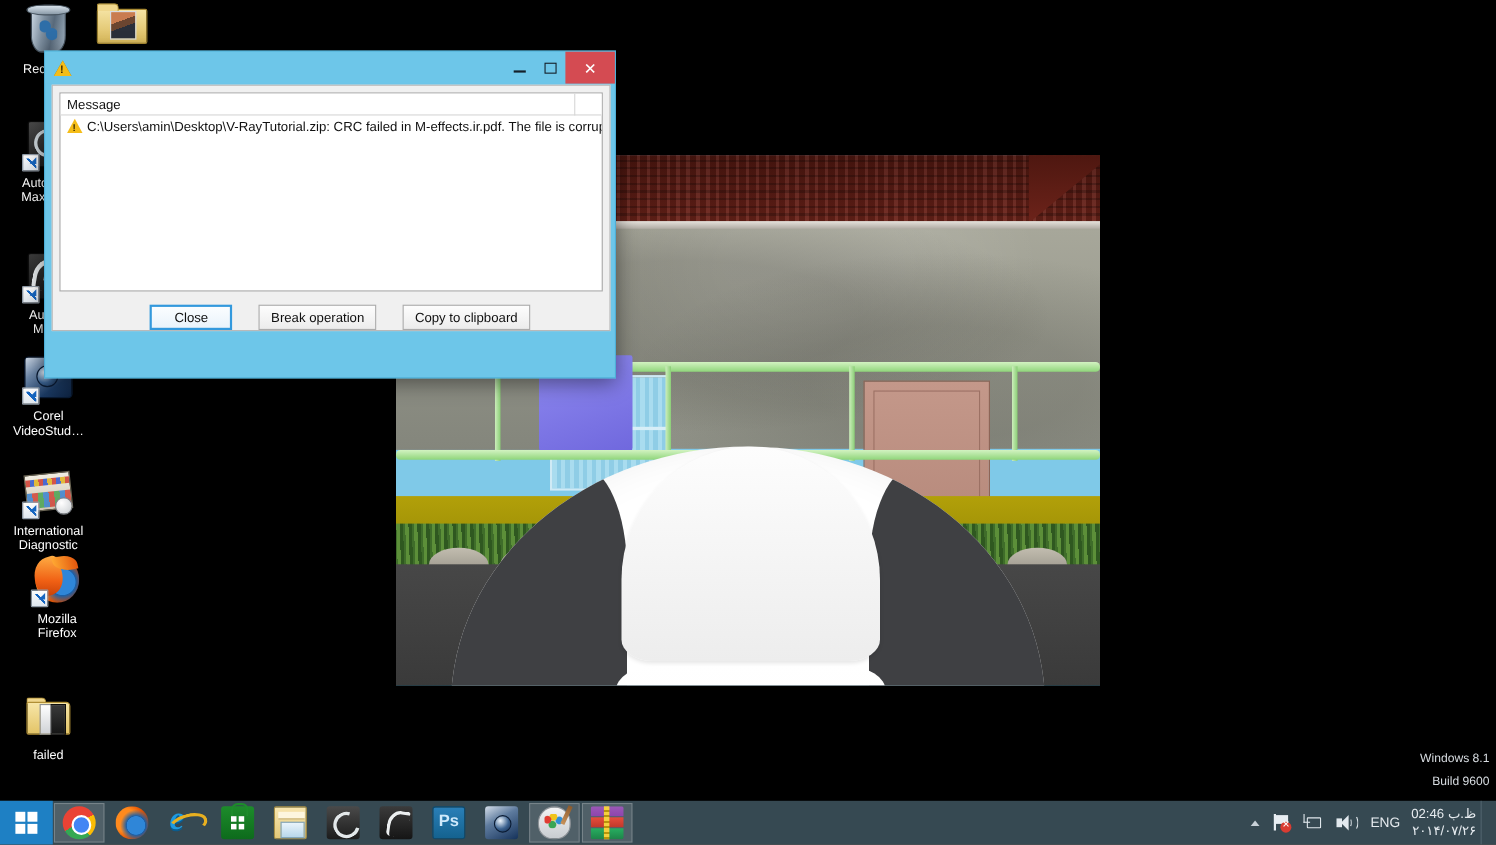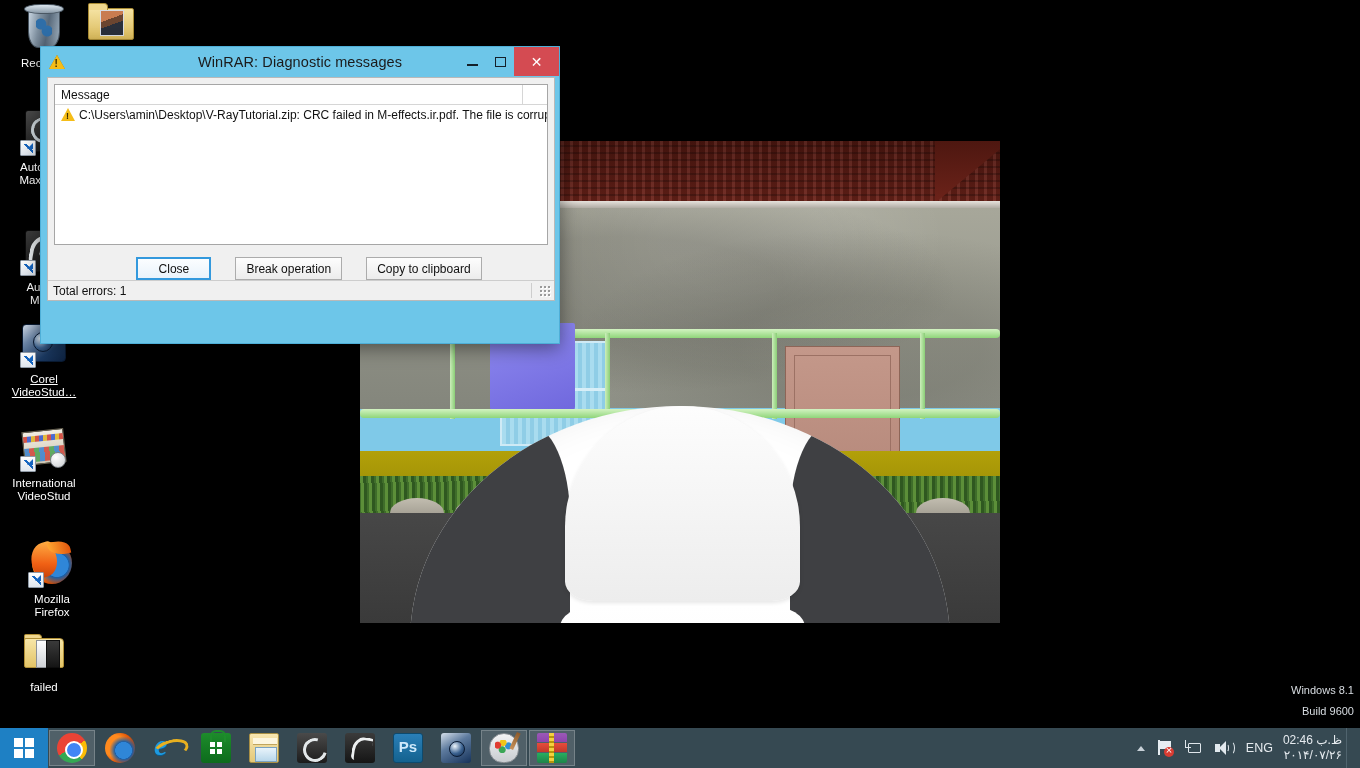--- a/index.html
+++ b/index.html
@@ -915,41 +915,41 @@
     <span class="glyph">
       <span class="body"></span>
         <span class="swirl"></span>
         <span class="swirl2"></span>
       <span class="shortcut-arrow"></span>
     </span>
     <span class="label">Auto…</span>
     <span class="label">Maya</span>
   </div>
 
-  <div class="desk-icon ic-corel" style="left:0px; top:320px;text-decoration:underline;">
+  <div class="desk-icon ic-corel" style="left:0px; top:320px;">
     <span class="glyph">
       <span class="body"></span>
         <span class="lens"></span>
       <span class="shortcut-arrow"></span>
     </span>
     <span class="label">Corel</span>
     <span class="label">VideoStud…</span>
   </div>
 
   <div class="desk-icon ic-vball" style="left:0px; top:424px;">
     <span class="glyph">
       <span class="board"></span>
         <span class="ball"></span>
       <span class="shortcut-arrow"></span>
     </span>
     <span class="label">International</span>
-    <span class="label">VideoStud</span>
-  </div>
-
-  <div class="desk-icon ic-ff" style="left:0px; top:540px;padding-left:16px;">
+    <span class="label">Diagnostic</span>
+  </div>
+
+  <div class="desk-icon ic-ff" style="left:0px; top:504px;padding-left:16px;">
     <span class="glyph">
       <span class="globe"></span>
         <span class="flame"></span>
         <span class="tail"></span>
       <span class="shortcut-arrow"></span>
     </span>
     <span class="label">Mozilla</span>
     <span class="label">Firefox</span>
   </div>
 
@@ -961,21 +961,20 @@
         <span class="open"></span>
     </span>
     <span class="label">failed</span>
   </div>
 
   <div id="winrar">
     <div class="titlebar">
       <span class="title-icon">
         <span class="warn-tri"></span>
       </span>
-      <span class="title-text">WinRAR: Diagnostic messages</span>
       <span class="caption-buttons">
         <span class="cap-btn min">
           <span class="bar"></span>
         </span>
         <span class="cap-btn max">
           <span class="sq"></span>
         </span>
         <span class="cap-btn close">✕</span>
       </span>
     </div>
@@ -994,25 +993,20 @@
           <span>C:\Users\amin\Desktop\V-RayTutorial.zip: CRC failed in M-effects.ir.pdf. The file is corrupt</span>
         </div>
       </div>
 
       <div class="btn-row">
         <button class="dlg-btn focus">Close</button>
         <button class="dlg-btn">Break operation</button>
         <button class="dlg-btn">Copy to clipboard</button>
       </div>
 
-      <div class="status-bar">
-        <span>Total errors: 1</span>
-        <span class="status-sep"></span>
-        <span class="grip"></span>
-      </div>
 
     </div>
   </div>
 
   <div id="watermark">
     <div>Windows 8.1</div>
     <div>Build 9600</div>
   </div>
 
   <div id="taskbar">

